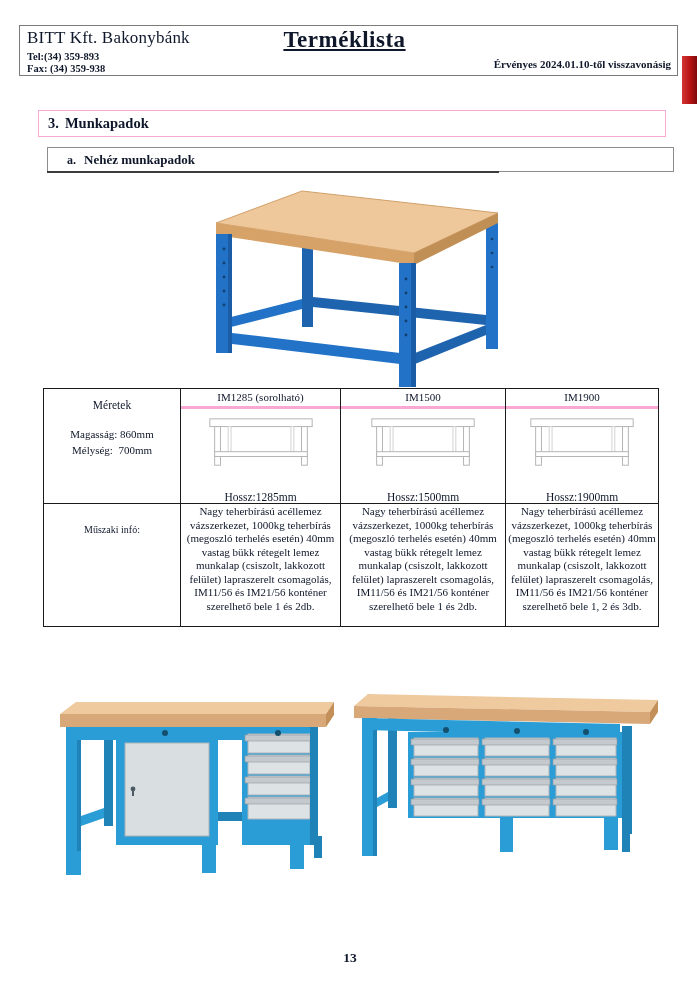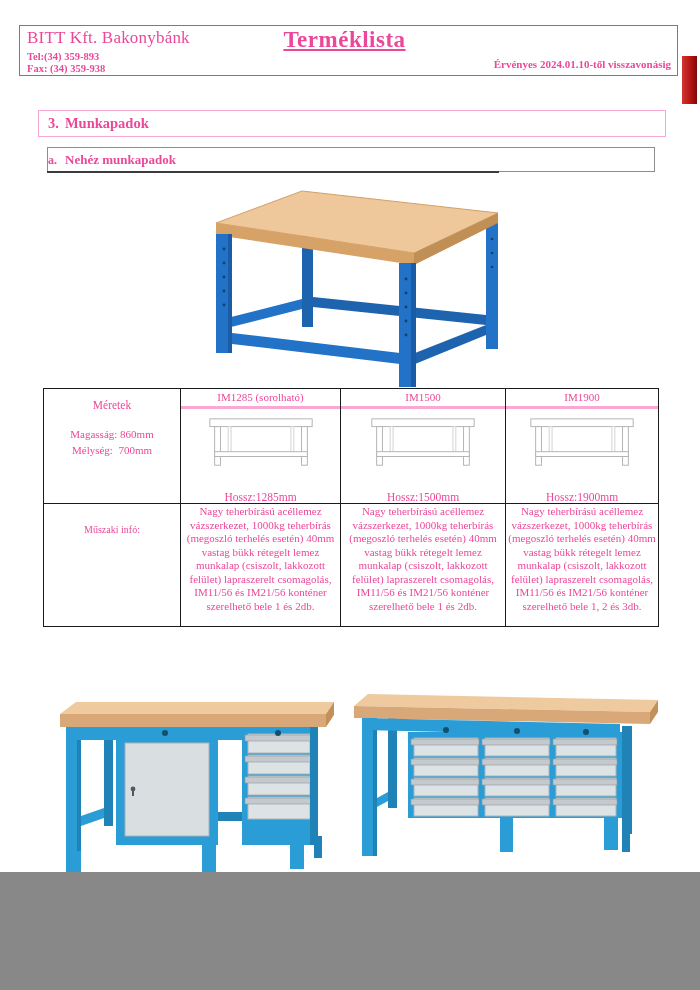--- a/index.html
+++ b/index.html
@@ -1,33 +1,33 @@
 <!DOCTYPE html>
 <html><head>
 <meta charset="utf-8">
 <style>
   html,body{margin:0;padding:0;background:#888;}
-  .page{position:relative;width:700px;height:872px;background:#ffffff;overflow:hidden;
-        font-family:"Liberation Serif","DejaVu Serif",serif;color:#ec4899;}
+  .page{position:relative;width:700px;height:990px;background:#ffffff;overflow:hidden;
+        font-family:"Liberation Serif","DejaVu Serif",serif;color:#0f172a;}
   
   .header-box{position:absolute;left:19px;top:25px;width:657px;height:49px;border:1px solid #7b7b7b;}
   .company{position:absolute;left:7px;top:2px;font-size:17px;letter-spacing:.2px;}
   .tel{position:absolute;left:7px;top:25px;font-size:10.5px;font-weight:bold;}
   .fax{position:absolute;left:7px;top:37px;font-size:10.5px;font-weight:bold;}
   .doc-title{position:absolute;left:0;right:8px;top:1px;text-align:center;font-size:23px;font-weight:bold;
              text-decoration:underline;letter-spacing:.5px;}
   .validity{position:absolute;right:6px;top:32px;font-size:11px;font-weight:bold;white-space:nowrap;}
   .red-marker{position:absolute;left:682px;top:56px;width:15px;height:48px;
               background:linear-gradient(to right,#d23434 0%,#b71414 55%,#7d0a0a 100%);}
   
   .sec1{position:absolute;left:38px;top:110px;width:617px;height:25px;border:1px solid #f9a8d4;
         font-size:14.5px;font-weight:bold;line-height:25px;padding-left:9px;box-sizing:content-box;}
   .sec1 .lbl{margin-left:6px;}
   .sec2{position:absolute;left:47px;top:147px;width:606px;height:23px;border:1px solid #8d8d8d;
-        font-size:13px;font-weight:bold;line-height:23px;padding-left:0;}
+        font-size:13px;font-weight:bold;line-height:23px;padding-left:19px;}
   .sec2 .pre{font-size:12px;}
   .sec2 .lbl{margin-left:8px;}
   .sec2-dark{position:absolute;left:-1px;bottom:-2px;width:452px;height:0;border-bottom:2px solid #3b3b3b;}
   
   .img-main{position:absolute;left:202px;top:177px;}
   .img-left{position:absolute;left:52px;top:698px;}
   .img-right{position:absolute;left:352px;top:690px;}
   
   table.spec{position:absolute;left:43px;top:388px;width:615px;border-collapse:collapse;table-layout:fixed;}
   table.spec td{border:1px solid #1b1b1b;padding:0;font-size:11px;text-align:center;vertical-align:top;}

